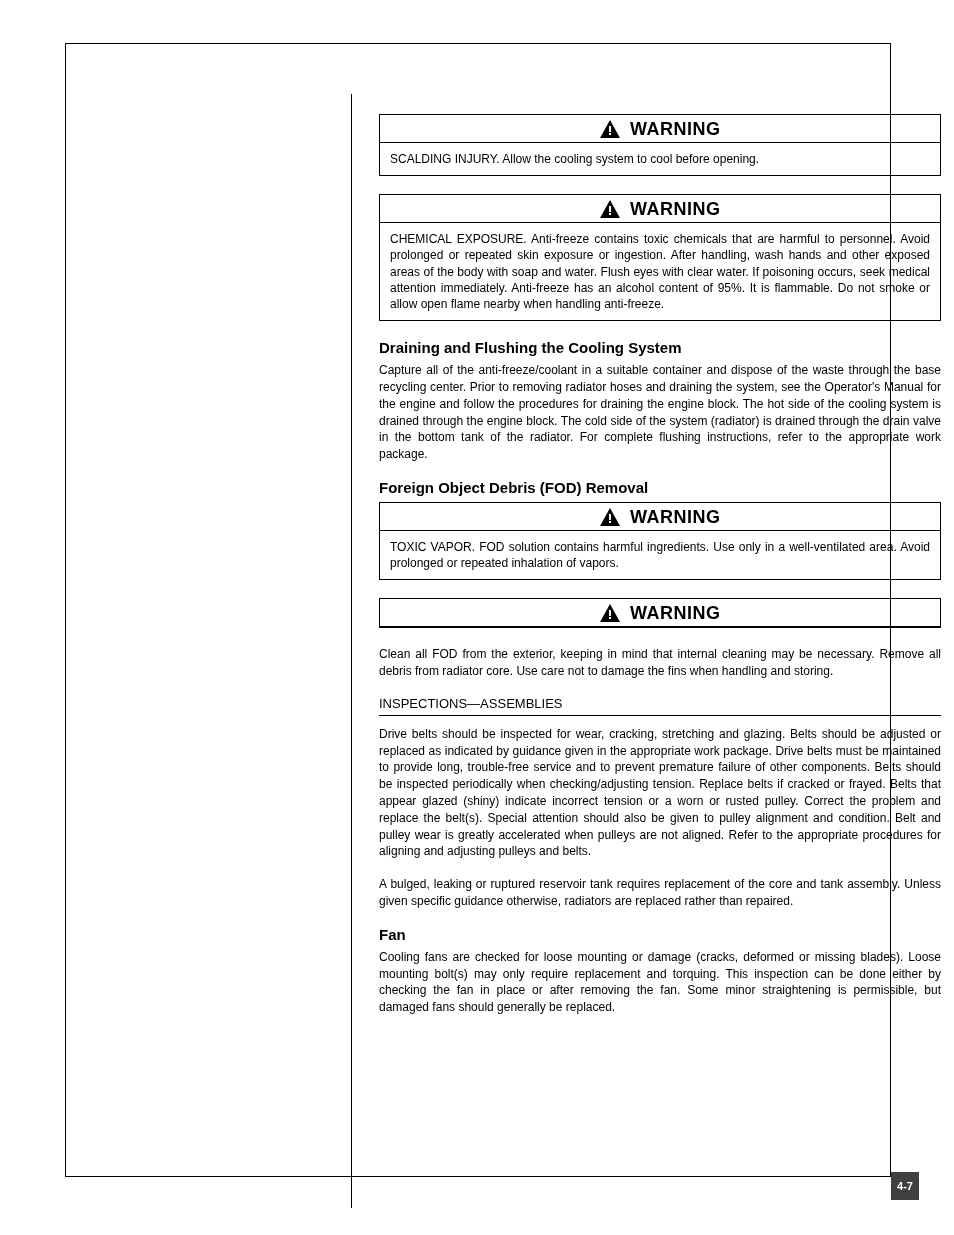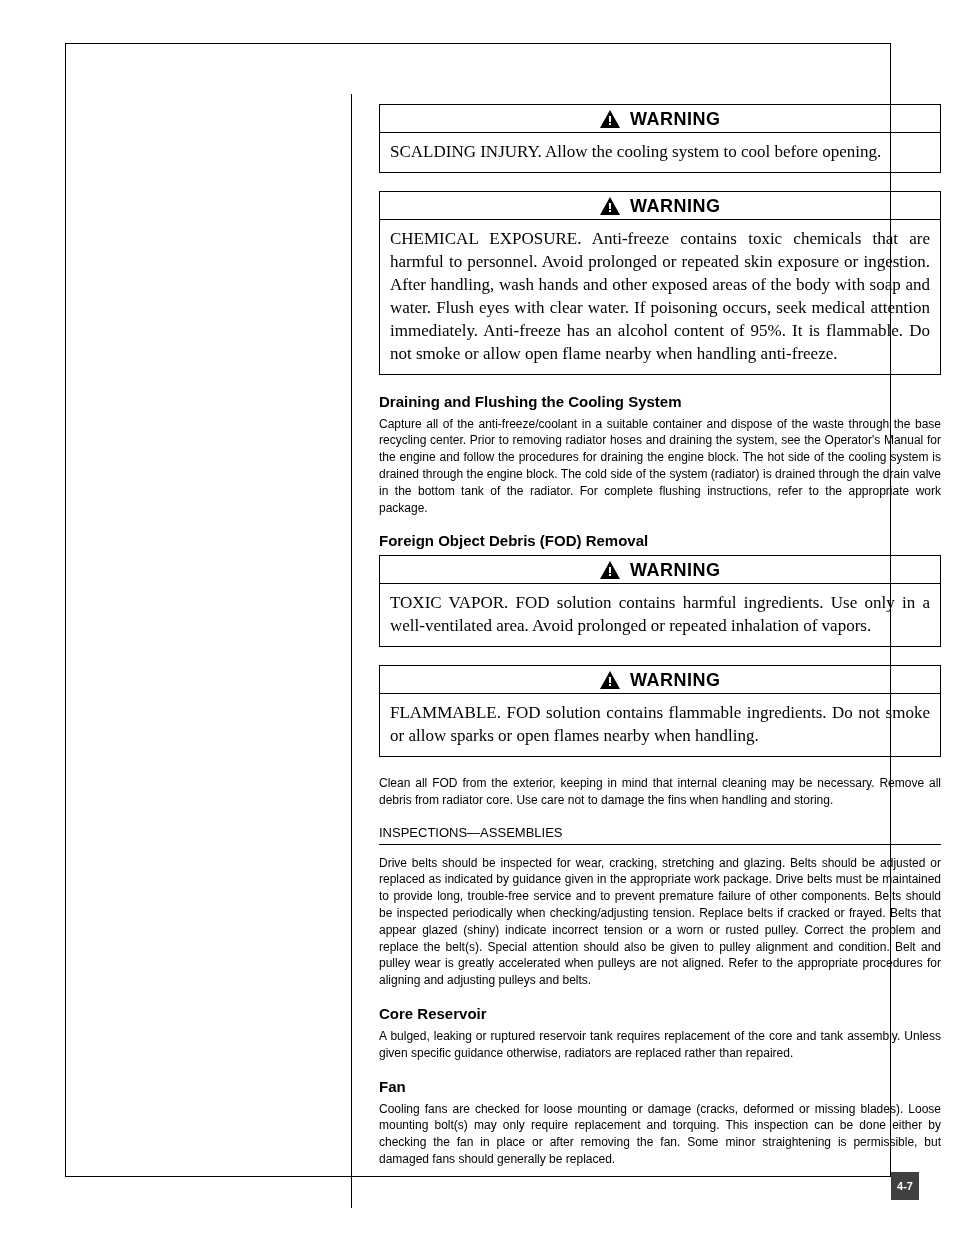--- a/index.html
+++ b/index.html
@@ -22,21 +22,21 @@
     position: absolute;
     left: 285px;
     top: 50px;
     width: 1px;
     height: 1114px;
     background: #000;
   }
   .content-col {
     position: absolute;
     left: 313px;
-    top: 60px;
+    top: 70px;
     width: 562px;
   }
   .alert-box {
     border: 1px solid #000;
     margin-bottom: 18px;
   }
   .alert-header {
     border-bottom: 1px solid #000;
     padding: 5px 0 4px 0;
     text-align: center;
@@ -48,24 +48,23 @@
   }
   .alert-label {
     font-weight: bold;
     font-size: 18px;
     vertical-align: middle;
     margin-left: 6px;
     letter-spacing: 0.5px;
   }
   .alert-body {
     padding: 8px 10px;
-    font-size: 17px;
+    font-size: 12px;
     line-height: 1.35;
     text-align: justify;
-    font-family: Liberation Serif, serif;
   }
   .section-title {
     font-weight: bold;
     font-size: 15px;
     margin: 10px 0 6px 0;
   }
   .body-text {
     font-size: 12px;
     line-height: 1.4;
     text-align: justify;
@@ -144,30 +143,28 @@
 
     <div class="alert-box">
       <div class="alert-header">
         <svg class="alert-icon" width="20" height="18" viewBox="0 0 20 18">
             <path d="M10 0 L20 18 L0 18 Z" fill="#000"></path>
             <rect x="9" y="6" width="2" height="6" fill="#fff"></rect>
             <rect x="9" y="13" width="2" height="2" fill="#fff"></rect>
           </svg>
         <span class="alert-label">WARNING</span>
       </div>
-      <div class="alert-body">FLAMMABLE. FOD solution contains flammable ingredients. Do not smoke or allow sparks or open flames nearby when handling.</div>
     </div>
 
     <div class="body-text">Clean all FOD from the exterior, keeping in mind that internal cleaning may be necessary. Remove all debris from radiator core. Use care not to damage the fins when handling and storing.</div>
 
     <div class="subbar-heading">INSPECTIONS—ASSEMBLIES</div>
 
     <div class="body-text">Drive belts should be inspected for wear, cracking, stretching and glazing. Belts should be adjusted or replaced as indicated by guidance given in the appropriate work package. Drive belts must be maintained to provide long, trouble-free service and to prevent premature failure of other components. Belts should be inspected periodically when checking/adjusting tension. Replace belts if cracked or frayed. Belts that appear glazed (shiny) indicate incorrect tension or a worn or rusted pulley. Correct the problem and replace the belt(s). Special attention should also be given to pulley alignment and condition. Belt and pulley wear is greatly accelerated when pulleys are not aligned. Refer to the appropriate procedures for aligning and adjusting pulleys and belts.</div>
 
-    <div class="section-title">Core Reservoir</div>
     <div class="body-text">A bulged, leaking or ruptured reservoir tank requires replacement of the core and tank assembly. Unless given specific guidance otherwise, radiators are replaced rather than repaired.</div>
 
     <div class="section-title">Fan</div>
     <div class="body-text">Cooling fans are checked for loose mounting or damage (cracks, deformed or missing blades). Loose mounting bolt(s) may only require replacement and torquing. This inspection can be done either by checking the fan in place or after removing the fan. Some minor straightening is permissible, but damaged fans should generally be replaced.</div>
 
   </div>
 </div>
 
 <div class="page-num">4-7</div>
 

